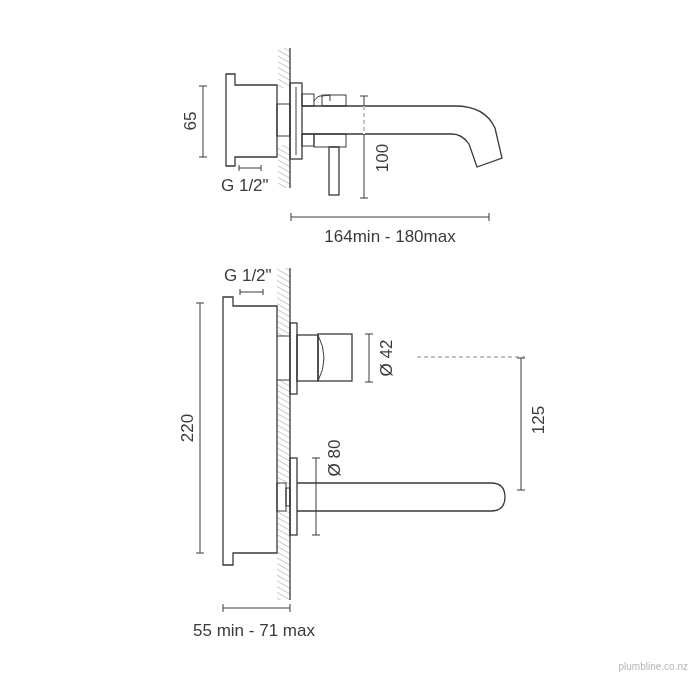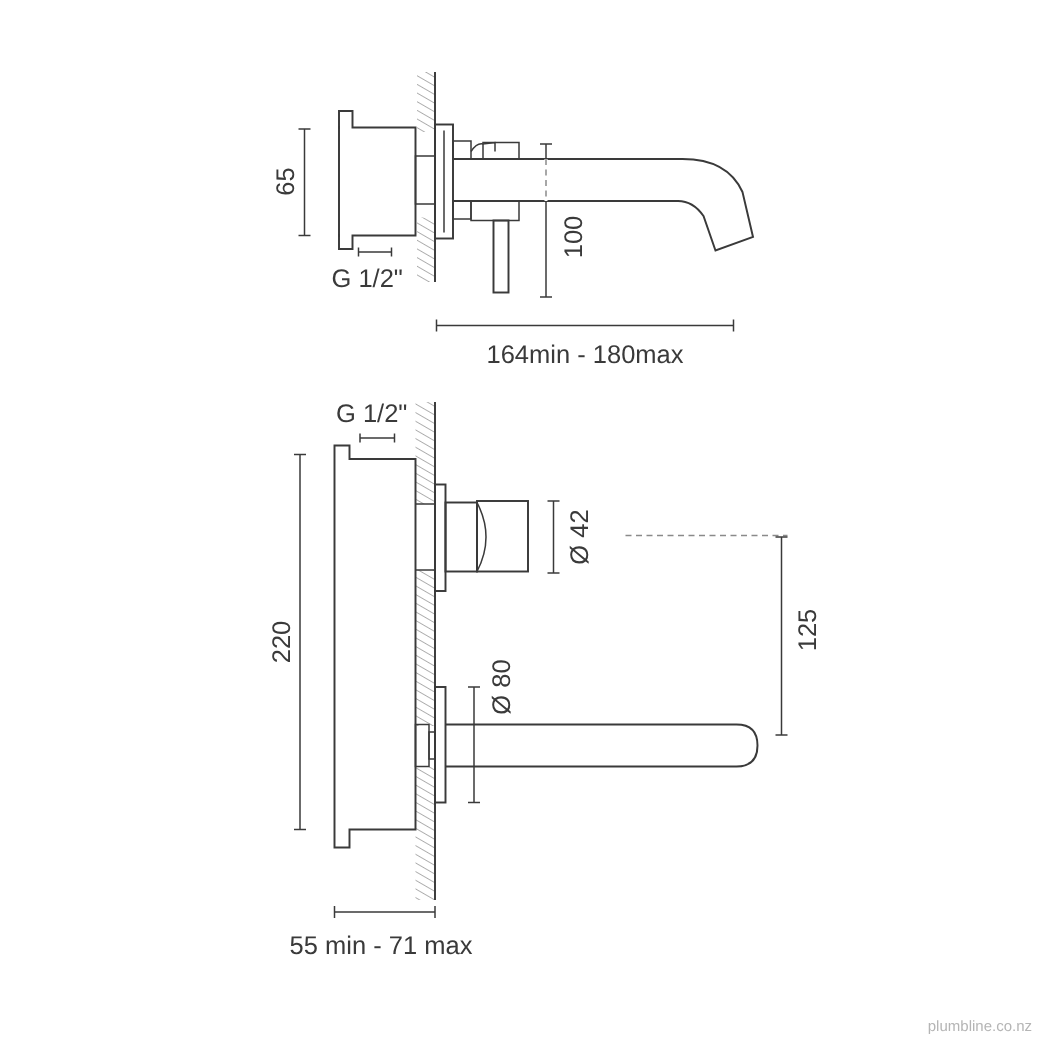--- a/index.html
+++ b/index.html
@@ -3,21 +3,21 @@
 <meta charset="utf-8">
 <style>
   html, body { margin: 0; padding: 0; background: #ffffff; }
   body { width: 700px; height: 700px; position: relative; overflow: hidden; font-family: "Liberation Sans", "DejaVu Sans", sans-serif; }
   svg { position: absolute; left: 0; top: 0; }
   .ln { stroke: #3a3a3a; stroke-width: 1.3; fill: none; }
   .ln-thin { stroke: #3a3a3a; stroke-width: 1; fill: none; }
   .hatch { stroke: #6a6a6a; stroke-width: 0.7; }
   .dash { stroke: #8a8a8a; stroke-width: 1; stroke-dasharray: 4 3; fill: none; }
   .lbl { fill: #3a3a3a; font-size: 17px; font-family: "Liberation Sans", "DejaVu Sans", sans-serif; }
-  .wm { position: absolute; right: 12px; bottom: 10px; color: #b5b5b5; font-size: 10px; font-family: "Liberation Sans", sans-serif; }
+  .wm { position: absolute; right: 12px; bottom: 28px; color: #b5b5b5; font-size: 10px; font-family: "Liberation Sans", sans-serif; }
 </style>
 </head>
 <body>
 
 <svg width="700" height="700" viewBox="0 0 700 700">
   <defs>
     <pattern id="hatchPat" patternUnits="userSpaceOnUse" width="5" height="5" patternTransform="rotate(-60)">
       <line x1="0" y1="0" x2="0" y2="5" class="hatch"></line>
     </pattern>
   </defs>

